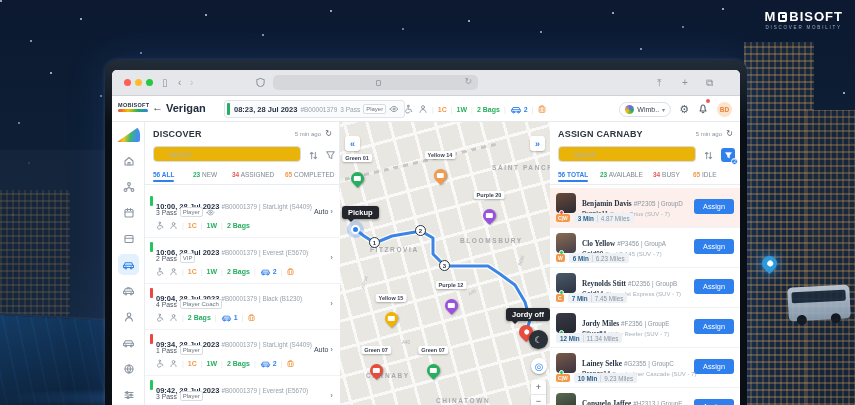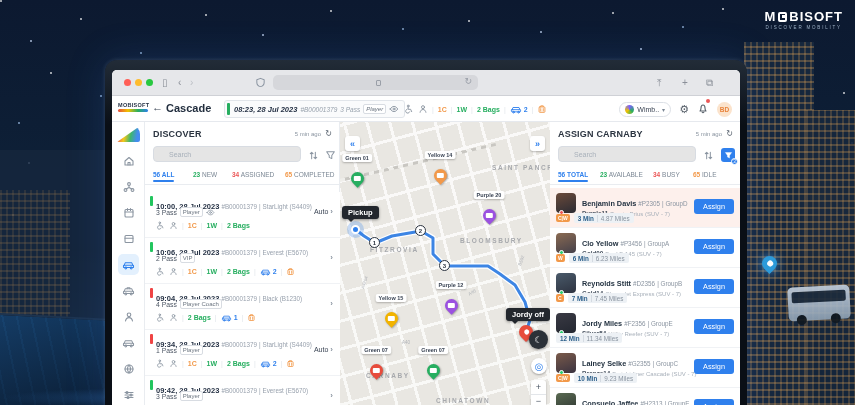--- a/index.html
+++ b/index.html
@@ -60,21 +60,21 @@
 
   
   .appbar{position:absolute;left:0;top:26px;width:628px;height:26px;background:#fff;border-bottom:1px solid #e6e9ee;}
   .minilogo{position:absolute;left:6px;top:6px;width:30px;text-align:center;}
   .minilogo b{font-size:5.5px;color:#273346;letter-spacing:.3px;display:block;}
   .minilogo i{display:block;height:2.5px;border-radius:2px;margin-top:1px;
     background:linear-gradient(90deg,#e74c3c,#f2c200,#27ae60,#2f80ed);}
   .backarrow{position:absolute;left:40px;top:5px;font-size:11px;color:#3a4454;}
   .apptitle{position:absolute;left:54px;top:6px;font-size:11px;font-weight:bold;color:#222e3e;}
   .trippill{position:absolute;left:112px;top:4px;height:18px;border:1px solid #e1e5ea;border-radius:3px;
-    display:flex;align-items:center;padding:0 5px 0 0;background:#fafbfc;font-style:italic;}
+    display:flex;align-items:center;padding:0 5px 0 0;background:#fafbfc;}
   .trippill .gbar{width:3px;height:12px;background:#27ae60;border-radius:1px;margin:0 4px 0 2px;}
   .trip-time{font-size:7.5px;font-weight:bold;color:#273346;margin-right:3px;}
   .trip-dim{font-size:6.5px;color:#97a1ac;margin-right:3px;}
   .chip{border:1px solid #d8dce2;border-radius:2px;padding:0 2px;font-size:6px;color:#6b7580;background:#fff;line-height:8px;}
   .hdr-ics{position:absolute;left:292px;top:0;height:26px;display:flex;align-items:center;gap:4px;}
   .cnt-o{font-size:7px;font-weight:bold;color:#f2994a;}
   .cnt-g{font-size:7px;font-weight:bold;color:#27ae60;}
   .cnt-b{font-size:7px;font-weight:bold;color:#2f80ed;}
   .sep{color:#e1e5ea;font-size:7px;}
   .hdr-right{position:absolute;right:8px;top:0;height:26px;display:flex;align-items:center;gap:8px;}
@@ -95,21 +95,21 @@
   .sidelogo{position:absolute;left:5px;top:4px;width:23px;height:16px;
     background:linear-gradient(100deg,#e74c3c 10%,#f2c200 35%,#27ae60 60%,#2f80ed 85%);
     border-radius:2px 8px 2px 2px;opacity:.9;clip-path:polygon(0 100%,100% 0,100% 100%);}
 
   
   .panel{position:absolute;top:52px;background:#fff;height:298px;}
   .ptitle{position:absolute;left:8px;top:7px;font-size:9px;font-weight:bold;color:#2b3440;letter-spacing:.2px;}
   .pupdated{position:absolute;right:18px;top:9px;font-size:6px;color:#8a94a0;}
   .prefresh{position:absolute;right:7px;top:7px;font-size:8px;color:#5a6470;}
   .searchbox{position:absolute;left:8px;top:24px;height:16px;border:1px solid #d8dce2;border-radius:4px;
-    font-size:7px;color:#3a4454;padding:0 4px 0 15px;background:#e5e5e5;outline:none;}
+    font-size:7px;color:#3a4454;padding:0 4px 0 15px;background:#eab308;outline:none;}
   .searchbox::placeholder{color:#a8b0ba;}
   .s-ic{position:absolute;top:28px;}
   .tabsrow{position:absolute;left:0;top:46px;height:17px;border-bottom:1px solid #e9ecf0;}
   .tab{position:absolute;top:3px;font-size:6.5px;color:#7b8794;white-space:nowrap;}
   .tab b{font-weight:bold;}
   .tab.t-active{color:#2f80ed;font-weight:bold;}
   .tab.t-active::after{content:"";position:absolute;left:0;right:0;bottom:-4px;height:2px;background:#2f80ed;border-radius:1px;}
   .n-g{color:#27ae60;} .n-r{color:#eb5757;} .n-o{color:#f2994a;}
 
   
@@ -169,21 +169,21 @@
     display:flex;align-items:center;justify-content:center;}
   .filterbadge{position:absolute;right:-3px;bottom:-3px;width:7px;height:7px;border-radius:50%;background:#2f80ed;
     border:1px solid #fff;color:#fff;font-size:4.5px;display:flex;align-items:center;justify-content:center;}
   .drow{position:absolute;left:0;width:190px;height:40px;border-bottom:1px solid #f0f2f5;background:#fff;}
   .drow.sel{background:#fdf0ec;}
   .dava{position:absolute;left:6px;top:5px;width:20px;height:20px;border-radius:4px;}
   .drow:nth-child(odd) .dava{background:linear-gradient(160deg,#8a6a52,#3a3a44);}
   .dstatus{position:absolute;left:3px;bottom:-2px;width:5px;height:5px;border-radius:50%;border:1px solid #fff;}
   .st-r{background:#eb5757;} .st-g{background:#2ecc71;}
   .dline1{position:absolute;left:32px;top:4px;white-space:nowrap;}
-  .dline1 b{font-size:7.3px;color:#243342;}
+  .dline1 b{font-size:7.3px;color:#243342;font-family:Liberation Serif, serif;}
   .dline1 span{font-size:6.3px;color:#8a94a0;margin-left:2px;}
   .dline2{position:absolute;left:32px;top:14px;white-space:nowrap;}
   .dline2 b{font-size:6.3px;color:#4a5563;}
   .dline2 span{font-size:6px;color:#a8b0ba;margin-left:2px;}
   .dline3{position:absolute;left:6px;top:25px;display:flex;align-items:center;gap:4px;}
   .cwbadge{background:#f2994a;color:#fff;font-size:5px;font-weight:bold;border-radius:2px;padding:1px 2px;line-height:6px;}
   .cwbadge:empty{display:none;}
   .etapill{background:#edf1f5;border-radius:2px;padding:1.5px 4px;font-size:6.3px;display:flex;align-items:center;}
   .etapill b{color:#2c5f8a;}
   .etapill span{color:#8a94a0;border-left:1px solid #d5dbe2;margin-left:3px;padding-left:3px;}
@@ -322,21 +322,21 @@
         <span class="chr-ic" style="left:570px;">+</span>
         <span class="chr-ic" style="left:594px;">⧉</span>
       </div>
 
       <div class="appbar">
         <div class="minilogo">
             <b>MOBISOFT</b>
             <i></i>
           </div>
         <span class="backarrow">←</span>
-        <span class="apptitle">Cascade</span>
+        <span class="apptitle">Verigan</span>
         <div class="trippill">
           <span class="gbar"></span>
           <span class="trip-time">08:23, 28 Jul 2023</span>
           <span class="trip-dim">#B00001379</span>
           <span class="trip-dim">3 Pass</span>
           <span class="chip">Player</span>
           <svg class="ic" width="10" height="10" style="margin-left:3px;">
               <use href="#i-eye"></use>
             </svg>
         </div>

